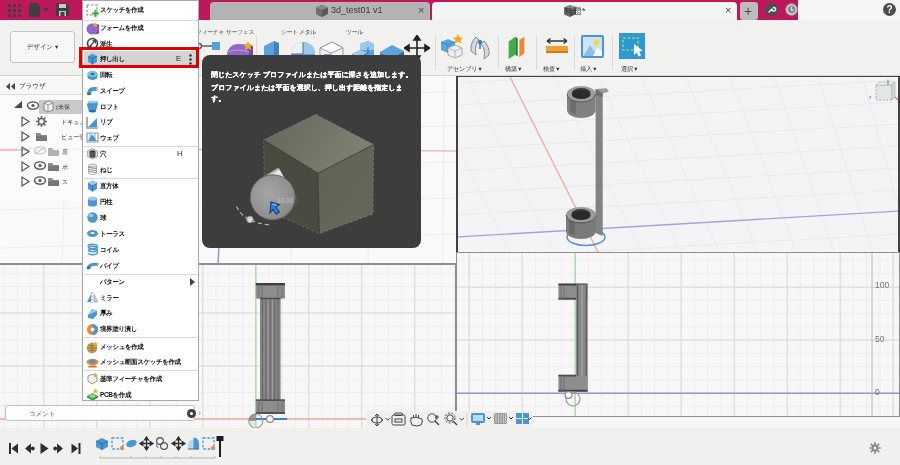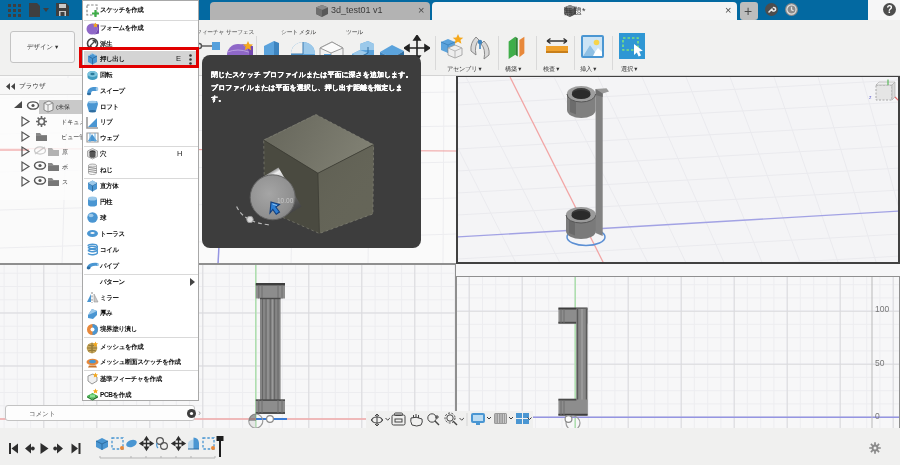--- a/index.html
+++ b/index.html
@@ -1,20 +1,20 @@
 <!DOCTYPE html>
 <html><head>
 <meta charset="utf-8">
 <style>
   html,body{margin:0;padding:0;}
   body{font-family:"Liberation Sans",sans-serif;}
   #app{position:relative;width:900px;height:465px;overflow:hidden;background:#f6f6f7;}
   .abs{position:absolute;}
   
-  #tabbar{left:0;top:0;width:868px;height:20px;background:#0369a1;text-decoration:underline;}
+  #tabbar{left:0;top:0;width:798px;height:20px;background:#be185d;text-decoration:underline;}
   #tab1{position:absolute;left:210px;top:2px;width:220px;height:18px;background:#b3b3b3;border-radius:4px 4px 0 0;}
   #tab2{position:absolute;left:432px;top:2px;width:305px;height:18px;background:#f4f4f4;border-radius:4px 4px 0 0;}
   .tabtxt{font-size:9px;color:#3a3a3a;}
   
   #ribbon{left:0;top:20px;width:900px;height:56px;background:#f1f1f0;border-bottom:1px solid #d4d4d4;box-sizing:border-box;}
   #wsbtn{position:absolute;left:10px;top:11px;width:63px;height:30px;background:#f7f7f7;border:1px solid #c4c4c4;border-radius:3px;font-size:6.5px;color:#333;text-align:center;line-height:30px;}
   .rlabel{position:absolute;top:8px;font-size:5.8px;color:#333;white-space:nowrap;letter-spacing:-0.3px;}
   .glabel{position:absolute;top:45px;font-size:6.2px;color:#333;white-space:nowrap;letter-spacing:-0.3px;}
   .rsep{position:absolute;top:16px;width:1px;height:34px;background:#d9d9d9;}
   
@@ -141,21 +141,21 @@
       </g>
       <path d="M256 154 H287" stroke="#3a7bd5" stroke-width="2"></path>
       <circle cx="270" cy="154" r="3.4" fill="#ffffff" stroke="#8a8a8a" stroke-width="1.2"></circle>
       <g>
         <circle cx="255.8" cy="156" r="7" fill="none" stroke="#9a9a9a" stroke-width="1.2"></circle>
         <path d="M255.8 156 L248.8 156 A7 7 0 0 1 255.8 149 Z" fill="#555" opacity="0.55"></path>
         <path d="M255.8 156 L255.8 163 A7 7 0 0 1 248.8 156 Z" fill="#ccc" opacity="0.4"></path>
       </g>
     </svg>
   </div>
-  <div id="paneBR" class="pane" style="left:456px;top:276px;width:444px;height:165px;border:1px solid #8f8f8f;background:#f7f7f8;">
+  <div id="paneBR" class="pane" style="left:456px;top:252px;width:444px;height:165px;border:1px solid #8f8f8f;background:#f7f7f8;">
     <svg width="444" height="165" viewBox="0 0 444 165">
       <g stroke="#ededf0" stroke-width="1" fill="none">
         <path d="M12.2 0 V165 M25.5 0 V165 M38.7 0 V165 M52.0 0 V165 M65.2 0 V165 M78.5 0 V165 M91.7 0 V165 M105.0 0 V165 M118.2 0 V165 M131.4 0 V165 M144.7 0 V165 M157.9 0 V165 M171.2 0 V165 M184.4 0 V165 M197.7 0 V165 M210.9 0 V165 M224.2 0 V165 M237.4 0 V165 M250.7 0 V165 M263.9 0 V165 M277.2 0 V165 M290.4 0 V165 M303.7 0 V165 M316.9 0 V165 M330.2 0 V165 M343.4 0 V165 M356.7 0 V165 M369.9 0 V165 M383.2 0 V165 M396.4 0 V165 M409.7 0 V165 M422.9 0 V165 M436.2 0 V165"></path>
         <path d="M0 7.7 H444 M0 20.9 H444 M0 34.2 H444 M0 47.4 H444 M0 60.7 H444 M0 73.9 H444 M0 87.2 H444 M0 100.4 H444 M0 113.7 H444 M0 126.9 H444 M0 140.2 H444 M0 153.4 H444"></path>
       </g>
       <g stroke="#d9d9dd" stroke-width="1" fill="none">
         <path d="M12.2 0 V165 M65.2 0 V165 M118.2 0 V165 M171.2 0 V165 M224.2 0 V165 M277.2 0 V165 M330.2 0 V165 M383.2 0 V165 M436.2 0 V165"></path>
         <path d="M0 34.2 H444 M0 87.2 H444 M0 140.2 H444"></path>
       </g>
       <path d="M118.2 0 V165" stroke="#a9dfa9" stroke-width="1.4"></path>

